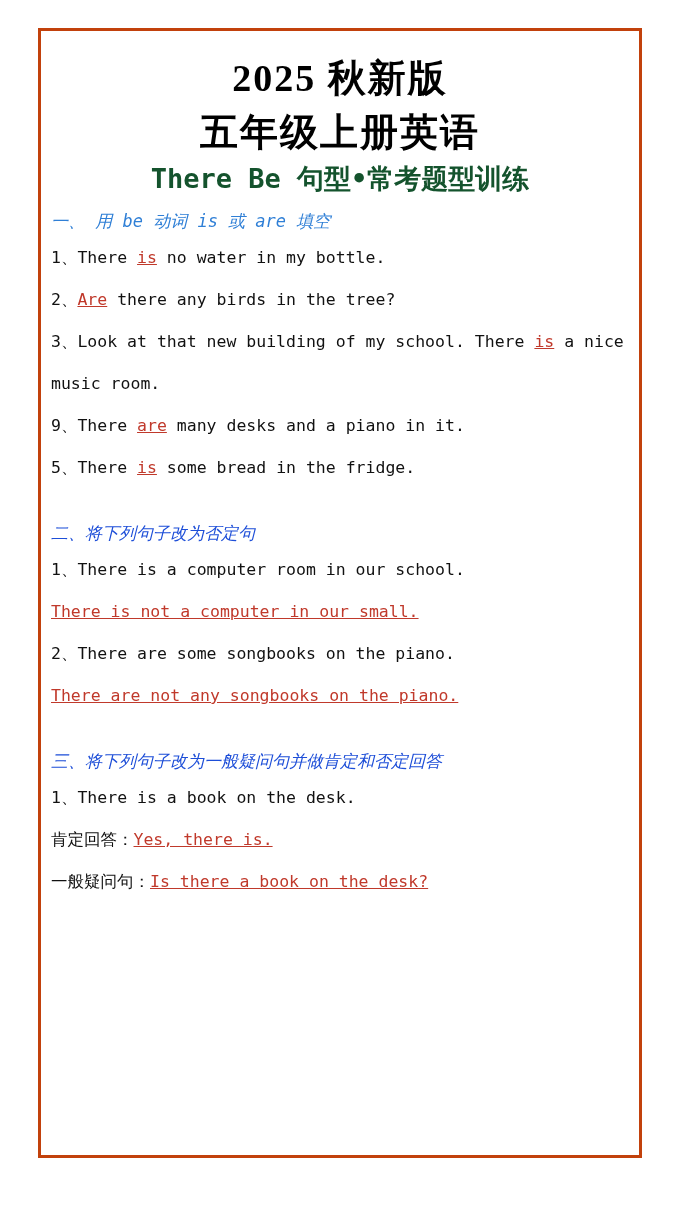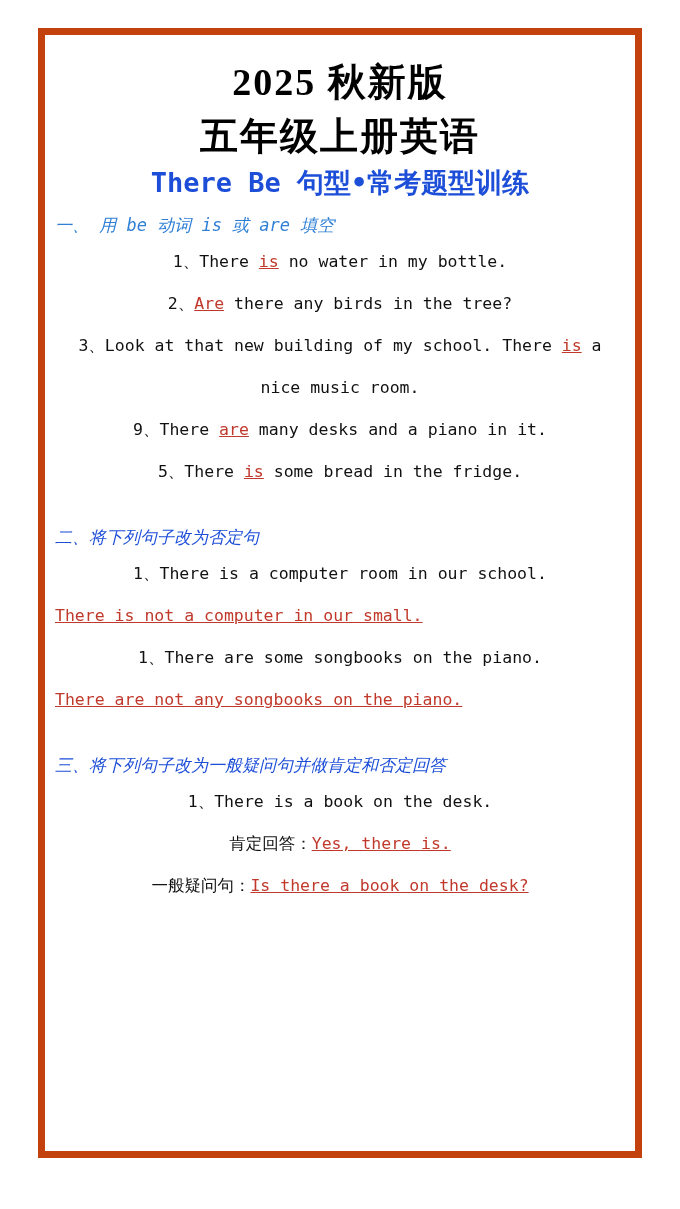--- a/index.html
+++ b/index.html
@@ -20,21 +20,21 @@
     box-sizing: border-box;
     padding: 0;
     background: #ffffff;
   }
   .sheet {
     position: absolute;
     left: 38px;
     top: 28px;
     width: 604px;
     height: 1130px;
-    border: 7px solid #c2410c;
+    border: 3px solid #c2410c;
     box-sizing: border-box;
     background: #ffffff;
   }
   .inner {
     padding: 14px 10px 10px 10px;
   }
   .title-1, .title-2 {
     text-align: center;
     font-family: "Liberation Serif", serif;
     font-weight: bold;
@@ -48,21 +48,21 @@
   }
   .title-2 {
     font-size: 38px;
     line-height: 54px;
   }
   .title-3 {
     text-align: center;
     font-size: 27px;
     line-height: 40px;
     font-weight: bold;
-    color: #1d4ed8;
+    color: #14532d;
     font-family: "DejaVu Sans Mono", monospace;
     letter-spacing: 0px;
     margin-bottom: 2px;
   }
   .section-head {
     color: #2f7fd6;
     font-size: 17px;
     line-height: 32px;
     font-family: "DejaVu Sans Mono", monospace;
     font-weight: normal;
@@ -71,21 +71,20 @@
   }
   .section-head.blue2 {
     color: #1d4ed8;
   }
   .q {
     font-family: "DejaVu Sans Mono", monospace;
     font-size: 16.5px;
     line-height: 42px;
     color: #111111;
     letter-spacing: 0px;
-    text-align: center;
   }
   .ans-red {
     color: #c0392b;
     text-decoration: underline;
     font-family: "DejaVu Sans Mono", monospace;
   }
   .line-red {
     color: #c0392b;
     text-decoration: underline;
     font-family: "DejaVu Sans Mono", monospace;
@@ -140,21 +139,21 @@
       <div class="gap"></div>
 
       <div class="section-head blue2">二、将下列句子改为否定句</div>
 
       <div class="q">
         <span>1、There is a computer room in our school.</span>
       </div>
       <div class="line-red">There is not a computer in our small.</div>
 
       <div class="q">
-        <span>1、There are some songbooks on the piano.</span>
+        <span>2、There are some songbooks on the piano.</span>
       </div>
       <div class="line-red">There are not any songbooks on the piano.</div>
 
       <div class="gap"></div>
 
       <div class="section-head blue2">三、将下列句子改为一般疑问句并做肯定和否定回答</div>
 
       <div class="q">
         <span>1、There is a book on the desk.</span>
       </div>

